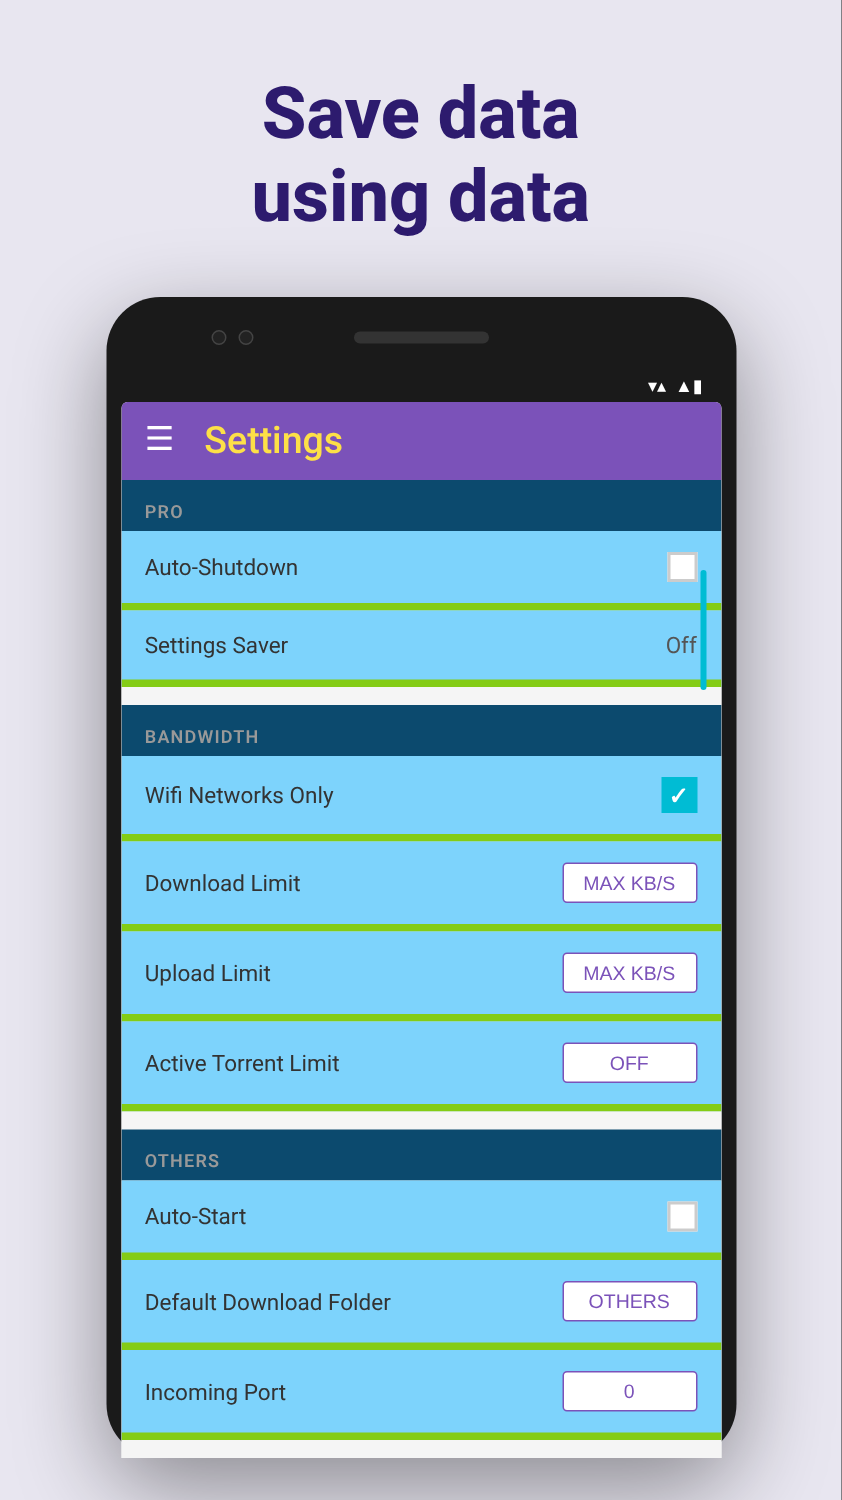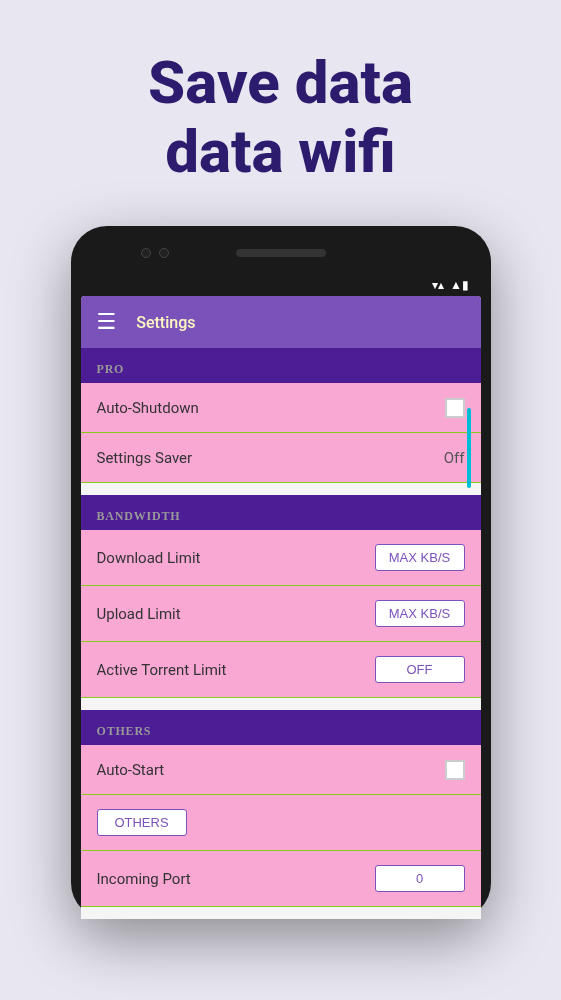--- a/index.html
+++ b/index.html
@@ -12,21 +12,21 @@
       overflow: hidden;
       display: flex;
       flex-direction: column;
       align-items: center;
     }
 
     .hero-text {
       margin-top: 48px;
       text-align: center;
       color: #2d1b6e;
-      font-size: 60px;
+      font-size: 48px;
       font-weight: 800;
       line-height: 1.15;
       margin-bottom: 40px;
     }
 
     .phone-wrapper {
       display: flex;
       justify-content: center;
       align-items: flex-start;
     }
@@ -97,22 +97,22 @@
       gap: 20px;
     }
 
     .app-bar .menu-icon {
       color: white;
       font-size: 22px;
       line-height: 1;
     }
 
     .app-bar .title {
-      color: #fef9c3;
-      font-size: 16px;
+      color: #fde047;
+      font-size: 25px;
       font-weight: 500;
     }
 
     .scroll-indicator {
       position: absolute;
       right: 10px;
       top: 0;
       bottom: 0;
       width: 4px;
       background: #00bcd4;
@@ -125,31 +125,30 @@
       background: #f5f5f5;
       position: relative;
     }
 
     .section-header {
       padding: 14px 16px 6px 16px;
       font-size: 12px;
       font-weight: 600;
       color: #999;
       letter-spacing: 0.8px;
-      background: #4c1d95;
-      font-family: Liberation Serif, serif;
+      background: #0c4a6e;
     }
 
     .setting-item {
       display: flex;
       align-items: center;
       justify-content: space-between;
       padding: 14px 16px;
-      background: #f9a8d4;
-      border-bottom: 1px solid #84cc16;
+      background: #7dd3fc;
+      border-bottom: 5px solid #84cc16;
       min-height: 50px;
     }
 
     .setting-item:first-of-type {
       border-top: 1px solid #ebebeb;
     }
 
     .setting-label {
       font-size: 15px;
       color: #333;
@@ -196,21 +195,21 @@
       height: 12px;
       background: #f5f5f5;
     }
   </style>
 </head>
 <body>
 
 <div>
   <div class="hero-text">
     <span>Save data</span><br>
-    <span>data wifi</span>
+    <span>using data</span>
   </div>
 </div>
 
 <div class="phone-wrapper">
   <div class="phone">
 
     <div class="phone-top-bar">
       <div class="camera-dots">
         <div class="camera-dot"></div>
         <div class="camera-dot"></div>
@@ -246,20 +245,24 @@
             <span class="setting-label">Settings Saver</span>
             <span class="setting-value">Off</span>
           </div>
         </div>
 
         <div class="divider-section"></div>
 
         <div>
           <div class="section-header">BANDWIDTH</div>
 
+          <div class="setting-item">
+            <span class="setting-label">Wifi Networks Only</span>
+            <div class="checkbox-checked">✓</div>
+          </div>
 
           <div class="setting-item">
             <span class="setting-label">Download Limit</span>
             <button class="btn-outline">MAX KB/S</button>
           </div>
 
           <div class="setting-item">
             <span class="setting-label">Upload Limit</span>
             <button class="btn-outline">MAX KB/S</button>
           </div>
@@ -274,20 +277,21 @@
 
         <div>
           <div class="section-header">OTHERS</div>
 
           <div class="setting-item">
             <span class="setting-label">Auto-Start</span>
             <div class="checkbox"></div>
           </div>
 
           <div class="setting-item">
+            <span class="setting-label">Default Download Folder</span>
             <button class="btn-outline">OTHERS</button>
           </div>
 
           <div class="setting-item">
             <span class="setting-label">Incoming Port</span>
             <button class="btn-outline">0</button>
           </div>
         </div>
 
         <div class="divider-section"></div>

